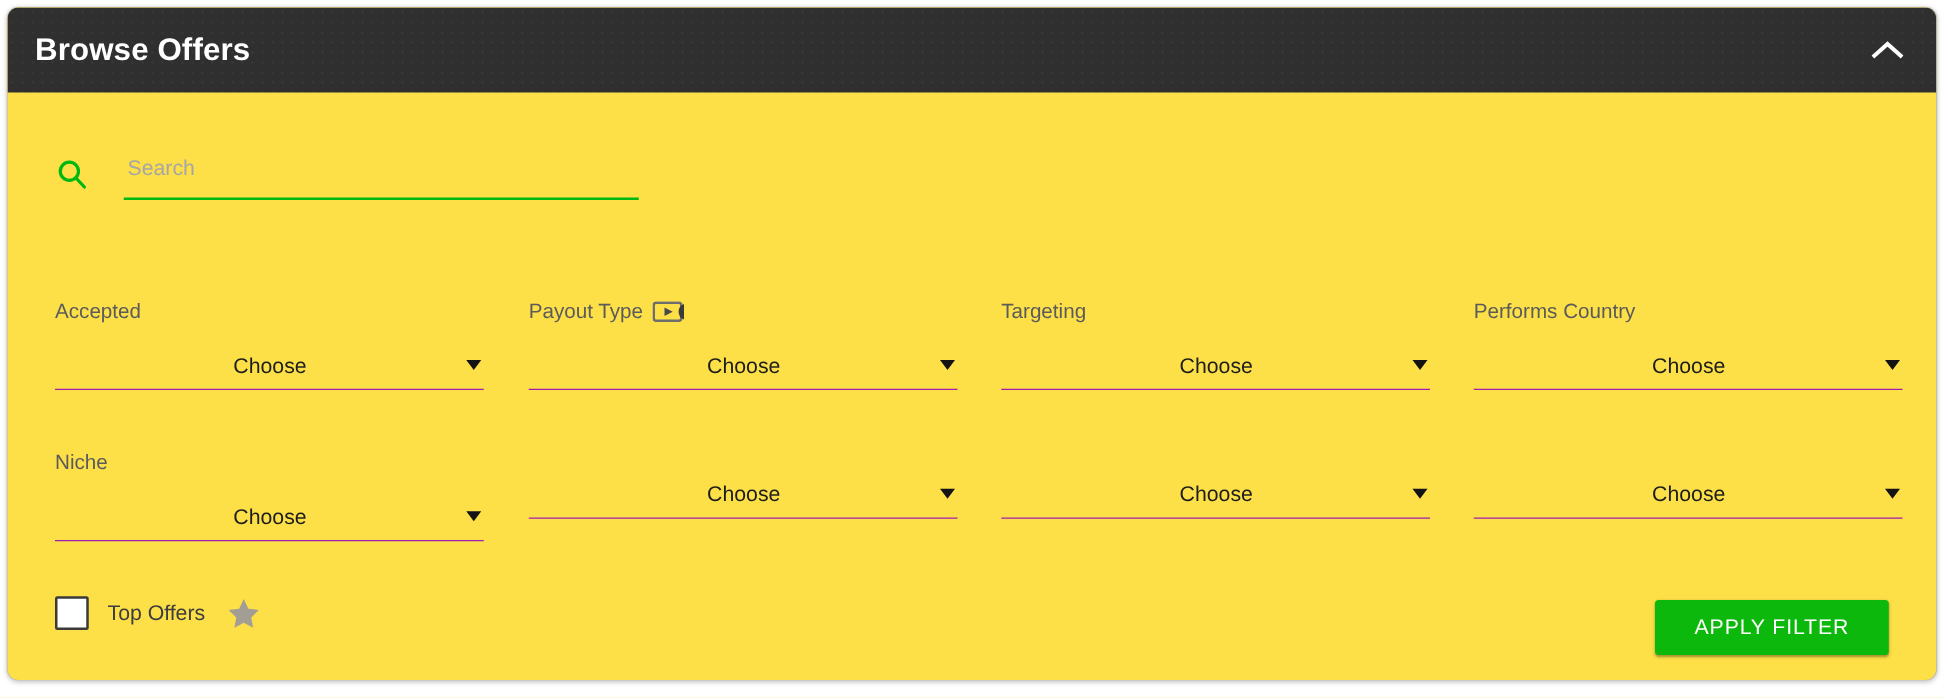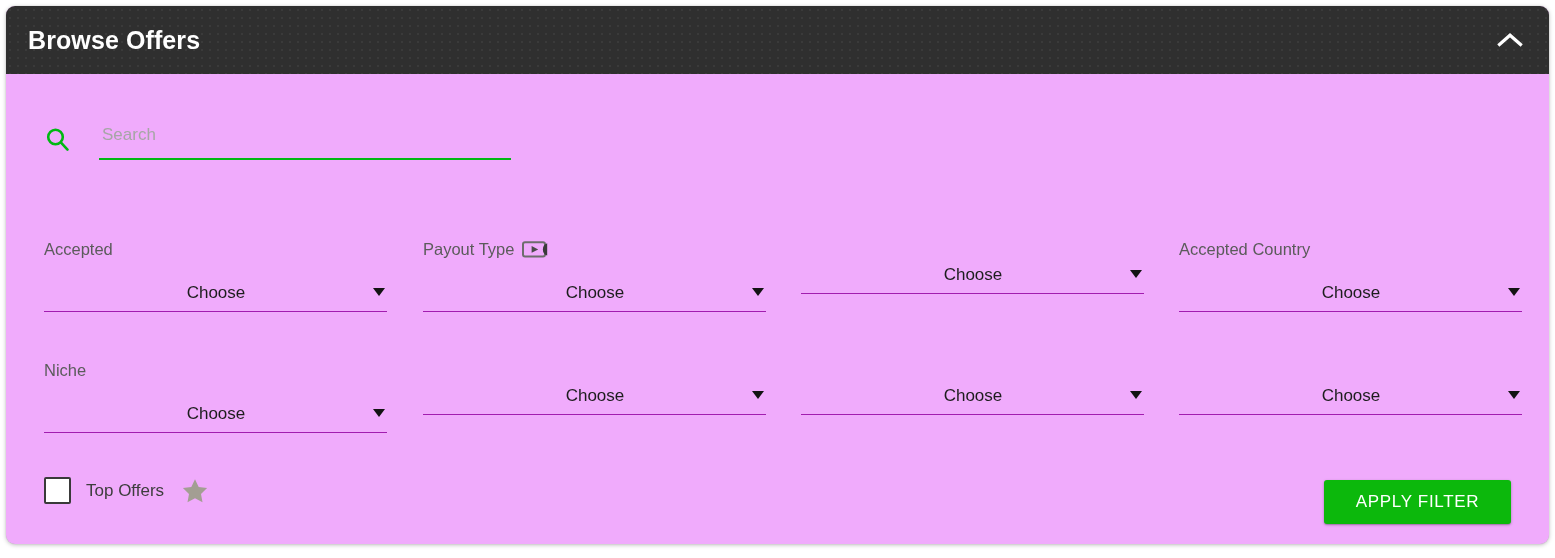--- a/index.html
+++ b/index.html
@@ -18,21 +18,21 @@
   }
 
   
   .card {
     position: absolute;
     left: 6px;
     top: 6px;
     width: 1543px;
     height: 538px;
     border-radius: 9px;
-    background: #f0abfc;
+    background: #fde047;
     box-shadow: 0 1px 4px rgba(0,0,0,0.26), 0 0 1px rgba(0,0,0,0.20);
     overflow: hidden;
   }
 
   
   .card-header {
     position: relative;
     height: 68px;
     background-color: #2f2f2f;
     background-image:
@@ -281,29 +281,32 @@
               </svg>
             </span>
           </div>
           <div class="select-wrap">
             <span class="select-value">Choose</span>
             <span class="select-arrow"></span>
           </div>
         </div>
 
         <div class="filter-cell">
-          <div class="select-wrap">
-            <span class="select-value">Choose</span>
-            <span class="select-arrow"></span>
-          </div>
-        </div>
-
-        <div class="filter-cell">
-          <div class="filter-label">
-            <span>Accepted Country</span>
+          <div class="filter-label">
+            <span>Targeting</span>
+          </div>
+          <div class="select-wrap">
+            <span class="select-value">Choose</span>
+            <span class="select-arrow"></span>
+          </div>
+        </div>
+
+        <div class="filter-cell">
+          <div class="filter-label">
+            <span>Performs Country</span>
           </div>
           <div class="select-wrap">
             <span class="select-value">Choose</span>
             <span class="select-arrow"></span>
           </div>
         </div>
 
         <div class="filter-cell">
           <div class="filter-label">
             <span>Niche</span>

